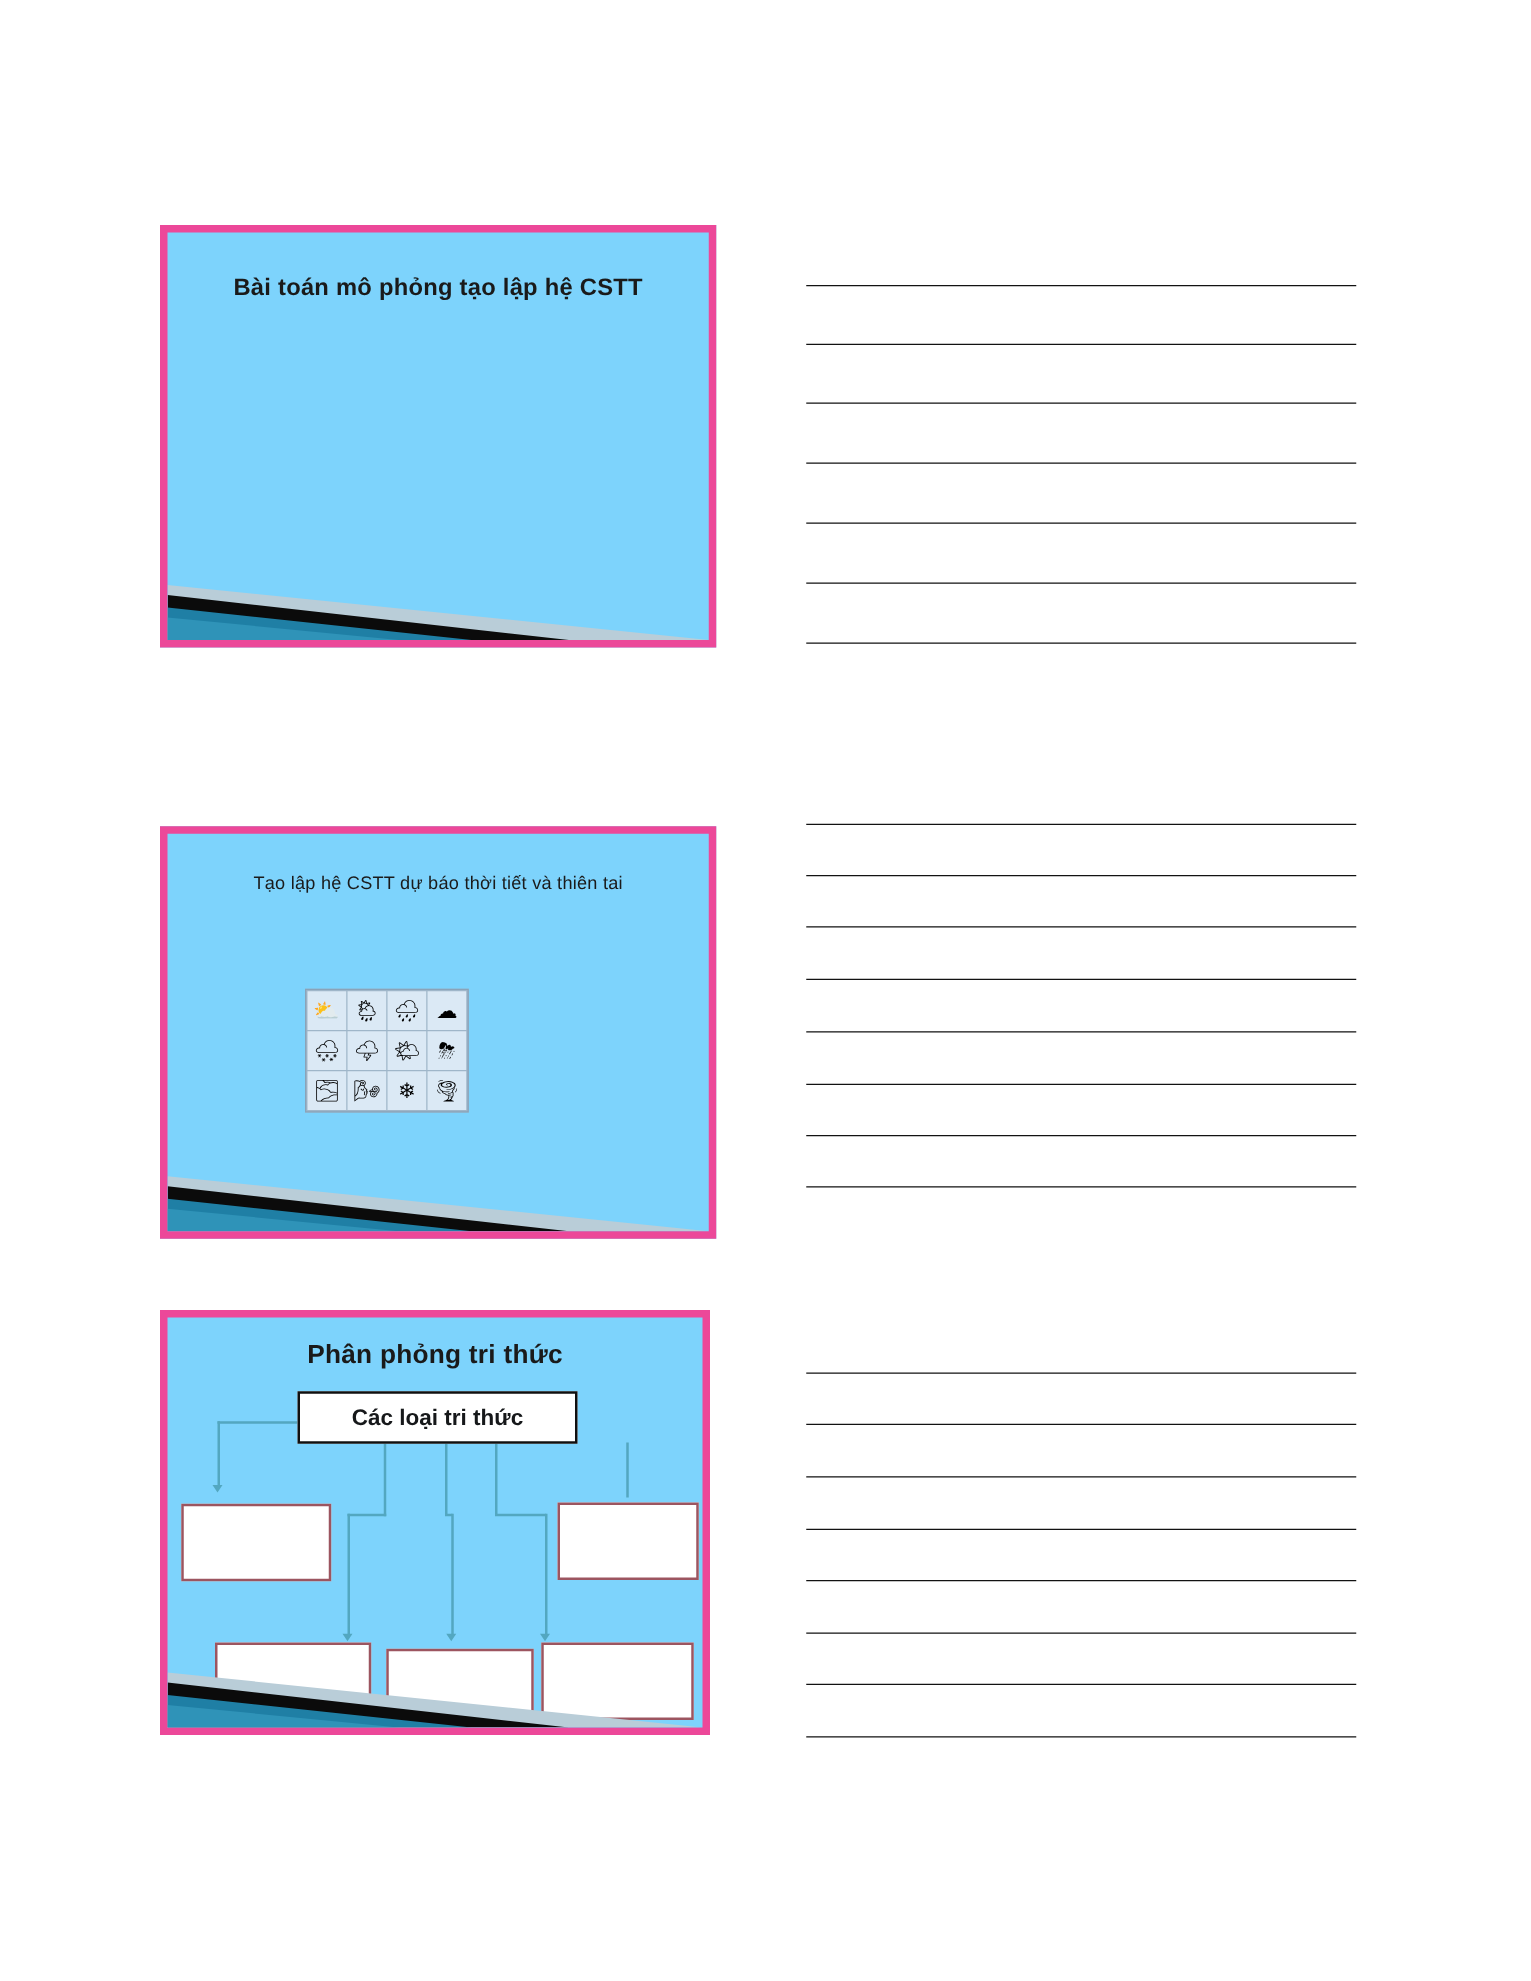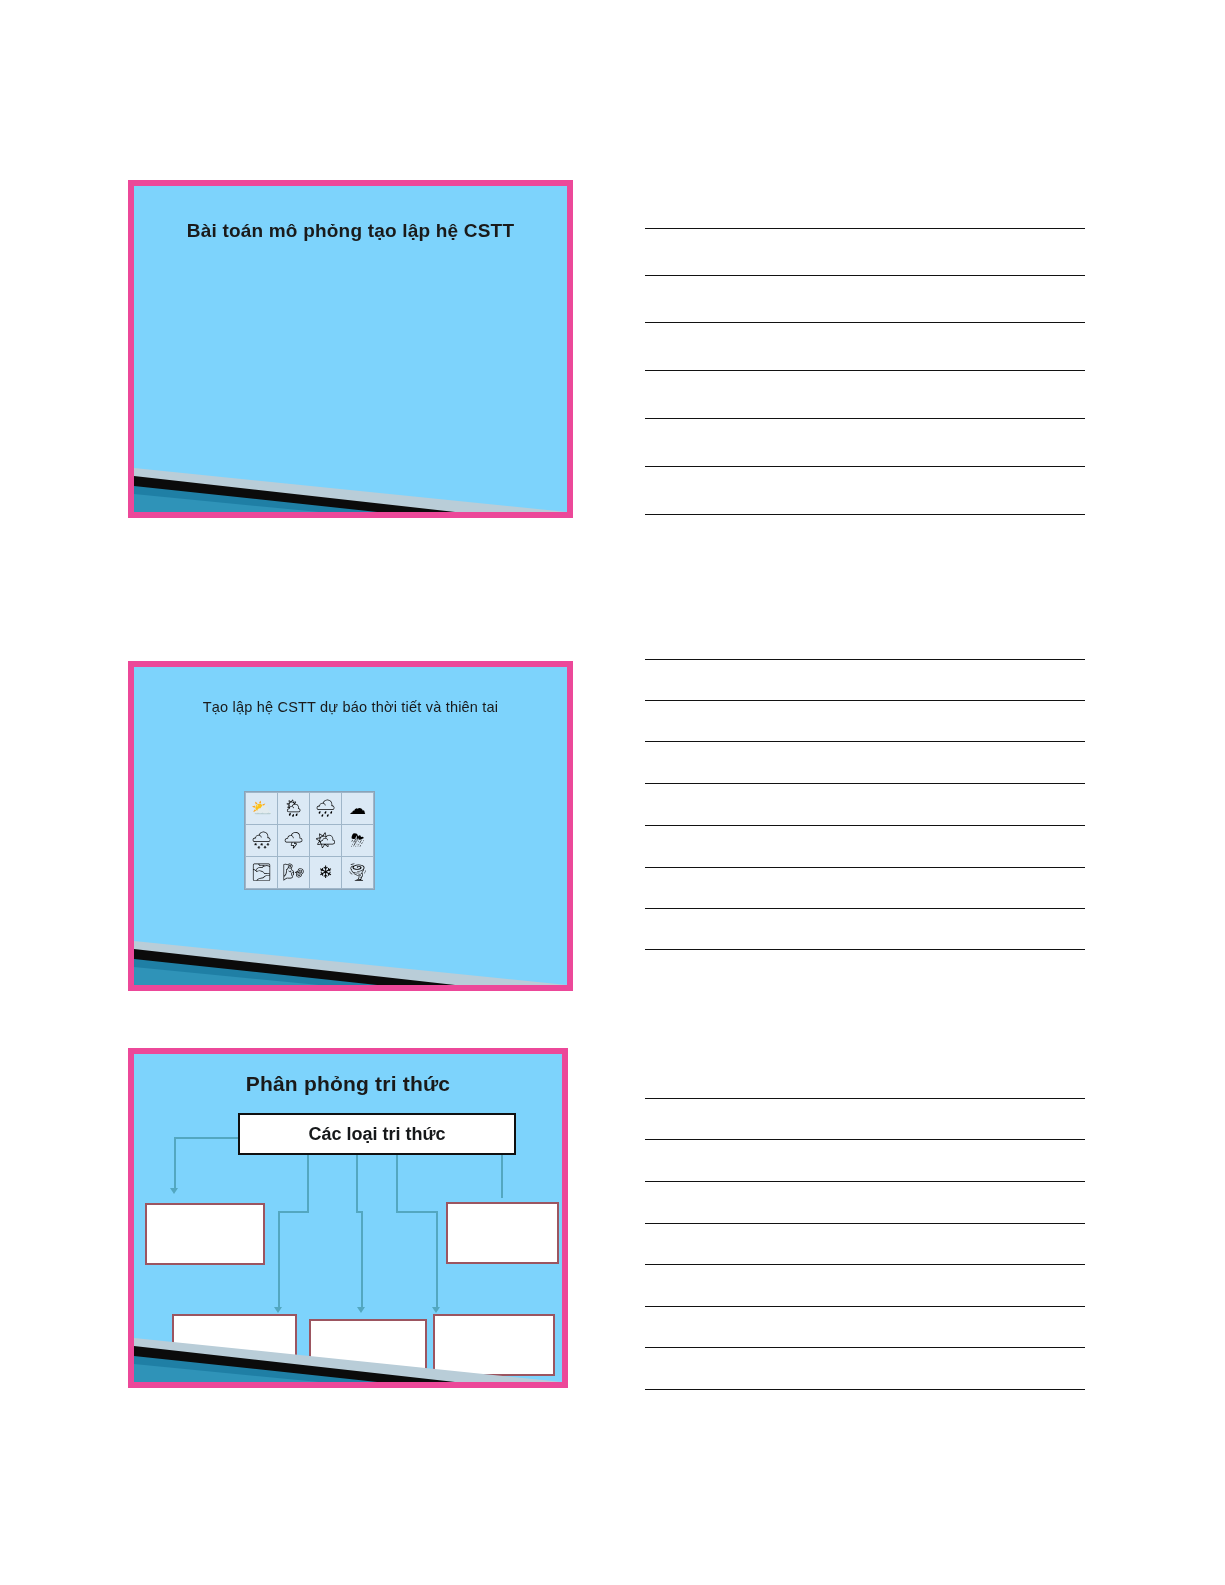--- a/index.html
+++ b/index.html
@@ -199,21 +199,21 @@
     <div class="arrow-down" style="left:223px; top:253px;"></div>
 
     <div class="connector conn-v" style="left:262px; top:100px; height:58px;"></div>
     <div class="connector conn-h" style="left:262px; top:157px; width:41px;"></div>
     <div class="connector conn-v" style="left:302px; top:157px; height:98px;"></div>
     <div class="arrow-down" style="left:298px; top:253px;"></div>
 
     <div class="connector conn-v" style="left:367px; top:100px; height:44px;"></div>
     <div class="connector conn-h" style="left:367px; top:143px; width:0px;"></div>
 
-    <div class="node node-root" style="left:104px; top:59px; width:278px; height:42px;">
+    <div class="node node-root" style="left:104px; top:59px; width:224px; height:42px;">
       <span style="font-size:18px;">Các loại tri thức</span>
     </div>
 
     <div class="node node-leaf" style="left:11px; top:149px; width:120px; height:62px;">
       <span></span>
     </div>
     <div class="node node-leaf" style="left:312px; top:148px; width:113px; height:62px;">
       <span></span>
     </div>
     <div class="node node-leaf" style="left:38px; top:260px; width:125px; height:62px;">

